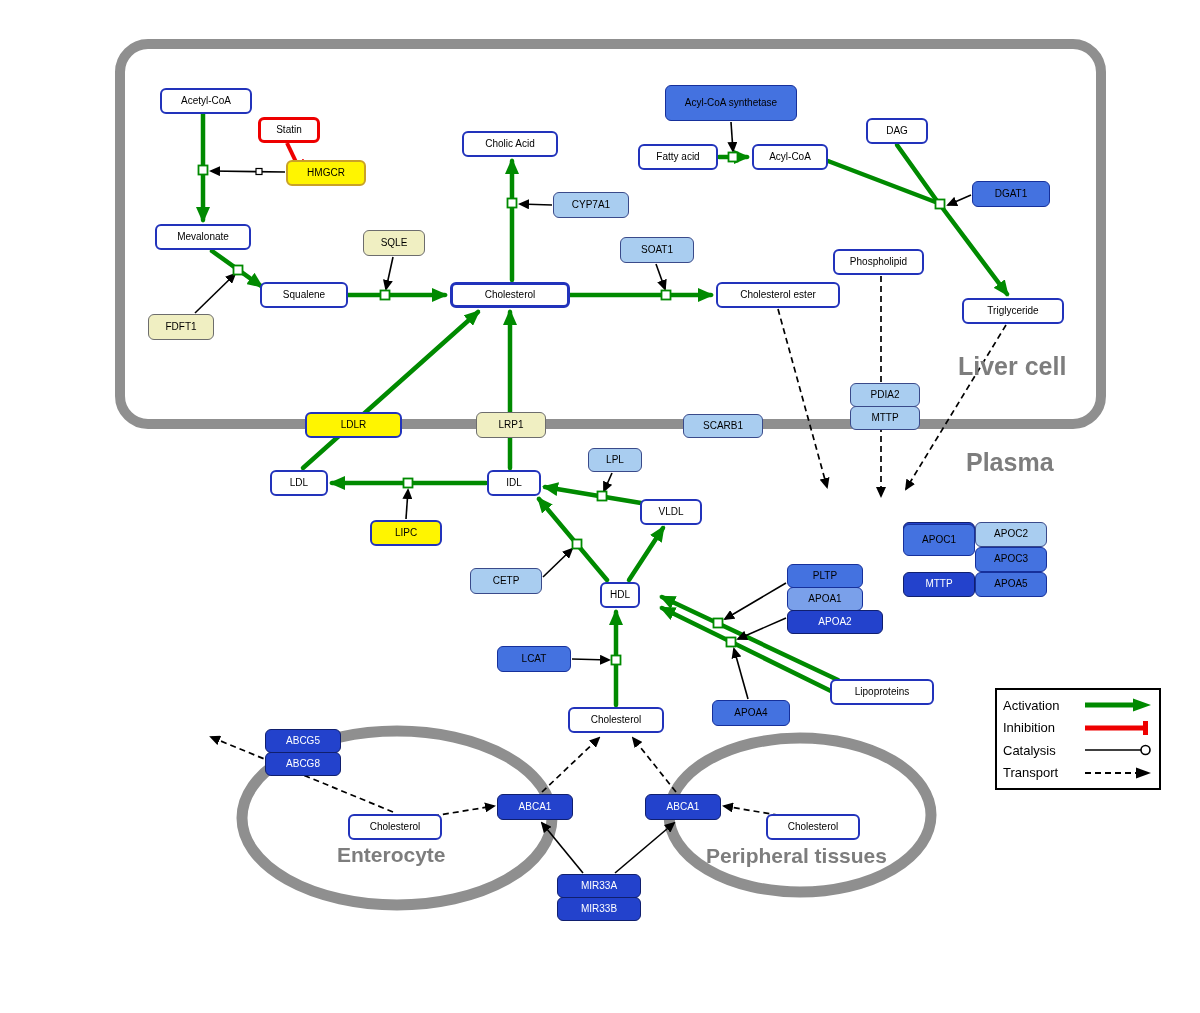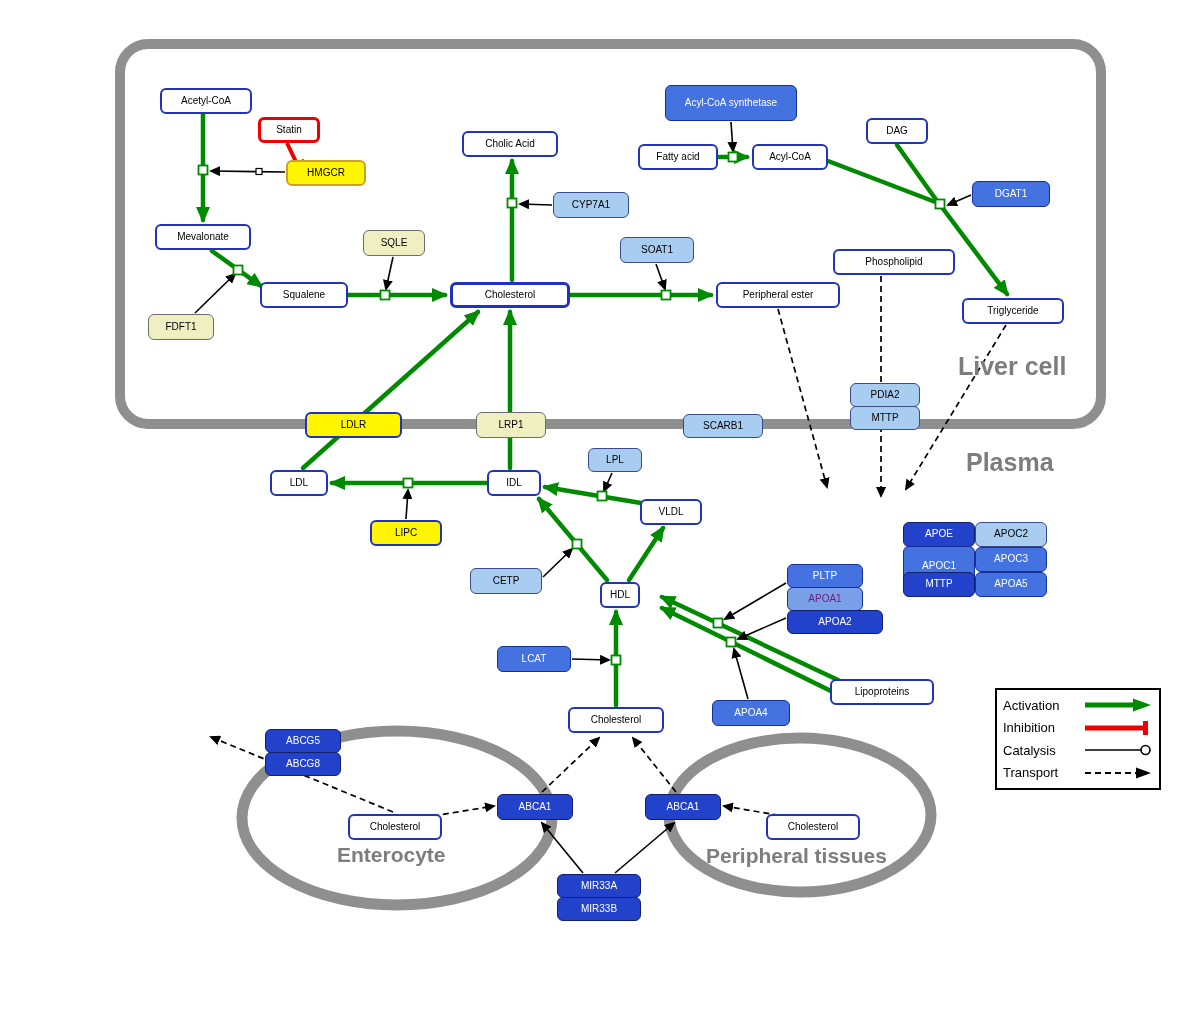--- a/index.html
+++ b/index.html
@@ -9,22 +9,22 @@
   .edges{position:absolute;left:0;top:0;width:1200px;height:1013px}
   .node{position:absolute;display:flex;align-items:center;justify-content:center;
         text-align:center;font-size:10px;line-height:1.05;height:26px;
         background:#fff;border:2px solid #2233bb;border-radius:6px;cursor:pointer}
   .metab-main{border-width:3px}
   .statin{border:3px solid #ee0000}
   .yellow{background:#fff500;border:2px solid #2233bb}
   .yellow-gold{background:#fff500;border:2px solid #c9a227}
   .paleyellow{background:#f0efc2;border:1.5px solid #6d6d6d}
   .lightblue{background:#a9cdf0;border:1.5px solid #3a4a8a}
-  .blue{background:#4472e0;border:1.5px solid #16309b;color:#ffffff}
-  .bluemid{background:#7aa0ea;border:1.5px solid #16309b;color:#701a75}
+  .blue{background:#4472e0;border:1.5px solid #16309b;color:#000000}
+  .bluemid{background:#7aa0ea;border:1.5px solid #16309b;color:#000000}
   .darkblue{background:#2342cc;border:1.5px solid #101f6e;color:#fff}
   .comp-label{position:absolute;font-weight:bold;color:#7d7d7d}
   .legend{position:absolute;left:995px;top:688px;width:166px;height:102px;
           background:#fff;border:2px solid #000;padding:4px 6px;display:flex;
           flex-direction:column;justify-content:space-around}
   .legend-row{display:flex;align-items:center;justify-content:space-between}
   .legend-label{font-size:13px}
 </style>
 </head>
 <body>
@@ -127,27 +127,27 @@
   <div class="node statin" style="left:258px;top:117px;width:62px">Statin</div>
   <div class="node yellow-gold" style="left:286px;top:160px;width:80px">HMGCR</div>
   <div class="node" style="left:155px;top:224px;width:96px">Mevalonate</div>
   <div class="node paleyellow" style="left:363px;top:230px;width:62px">SQLE</div>
   <div class="node paleyellow" style="left:148px;top:314px;width:66px">FDFT1</div>
   <div class="node" style="left:260px;top:282px;width:88px">Squalene</div>
   <div class="node metab-main" style="left:450px;top:282px;width:120px">Cholesterol</div>
   <div class="node" style="left:462px;top:131px;width:96px">Cholic Acid</div>
   <div class="node lightblue" style="left:553px;top:192px;width:76px">CYP7A1</div>
   <div class="node lightblue" style="left:620px;top:237px;width:74px">SOAT1</div>
-  <div class="node" style="left:716px;top:282px;width:124px">Peripheral ester</div>
+  <div class="node" style="left:716px;top:282px;width:124px">Cholesterol ester</div>
   <div class="node blue" style="left:665px;top:85px;width:132px;height:36px">Acyl-CoA synthetase</div>
   <div class="node" style="left:638px;top:144px;width:80px">Fatty acid</div>
   <div class="node" style="left:752px;top:144px;width:76px">Acyl-CoA</div>
   <div class="node" style="left:866px;top:118px;width:62px">DAG</div>
   <div class="node blue" style="left:972px;top:181px;width:78px">DGAT1</div>
-  <div class="node" style="left:833px;top:249px;width:122px">Phospholipid</div>
+  <div class="node" style="left:833px;top:249px;width:91px">Phospholipid</div>
   <div class="node" style="left:962px;top:298px;width:102px">Triglyceride</div>
 
   <div class="node lightblue" style="left:850px;top:383px;width:70px;height:24px">PDIA2</div>
   <div class="node lightblue" style="left:850px;top:406px;width:70px;height:24px">MTTP</div>
   <div class="node yellow" style="left:305px;top:412px;width:97px">LDLR</div>
   <div class="node paleyellow" style="left:476px;top:412px;width:70px">LRP1</div>
   <div class="node lightblue" style="left:683px;top:414px;width:80px;height:24px">SCARB1</div>
 
   <div class="node" style="left:270px;top:470px;width:58px">LDL</div>
   <div class="node" style="left:487px;top:470px;width:54px">IDL</div>
@@ -158,21 +158,21 @@
   <div class="node" style="left:600px;top:582px;width:40px">HDL</div>
   <div class="node blue" style="left:787px;top:564px;width:76px;height:24px">PLTP</div>
   <div class="node bluemid" style="left:787px;top:587px;width:76px;height:24px">APOA1</div>
   <div class="node darkblue" style="left:787px;top:610px;width:96px;height:24px">APOA2</div>
   <div class="node blue" style="left:497px;top:646px;width:74px">LCAT</div>
   <div class="node blue" style="left:712px;top:700px;width:78px">APOA4</div>
   <div class="node" style="left:830px;top:679px;width:104px">Lipoproteins</div>
 
   <div class="node darkblue" style="left:903px;top:522px;width:72px;height:25px">APOE</div>
   <div class="node lightblue" style="left:975px;top:522px;width:72px;height:25px">APOC2</div>
-  <div class="node blue" style="left:903px;top:546px;width:72px;height:40px">APOC1</div>
+  <div class="node blue" style="left:903px;top:524px;width:72px;height:32px">APOC1</div>
   <div class="node blue" style="left:975px;top:547px;width:72px;height:25px">APOC3</div>
   <div class="node darkblue" style="left:903px;top:572px;width:72px;height:25px">MTTP</div>
   <div class="node blue" style="left:975px;top:572px;width:72px;height:25px">APOA5</div>
 
   <div class="node" style="left:568px;top:707px;width:96px">Cholesterol</div>
   <div class="node darkblue" style="left:265px;top:729px;width:76px;height:24px">ABCG5</div>
   <div class="node darkblue" style="left:265px;top:752px;width:76px;height:24px">ABCG8</div>
   <div class="node" style="left:348px;top:814px;width:94px">Cholesterol</div>
   <div class="node darkblue" style="left:497px;top:794px;width:76px">ABCA1</div>
   <div class="node darkblue" style="left:645px;top:794px;width:76px">ABCA1</div>

